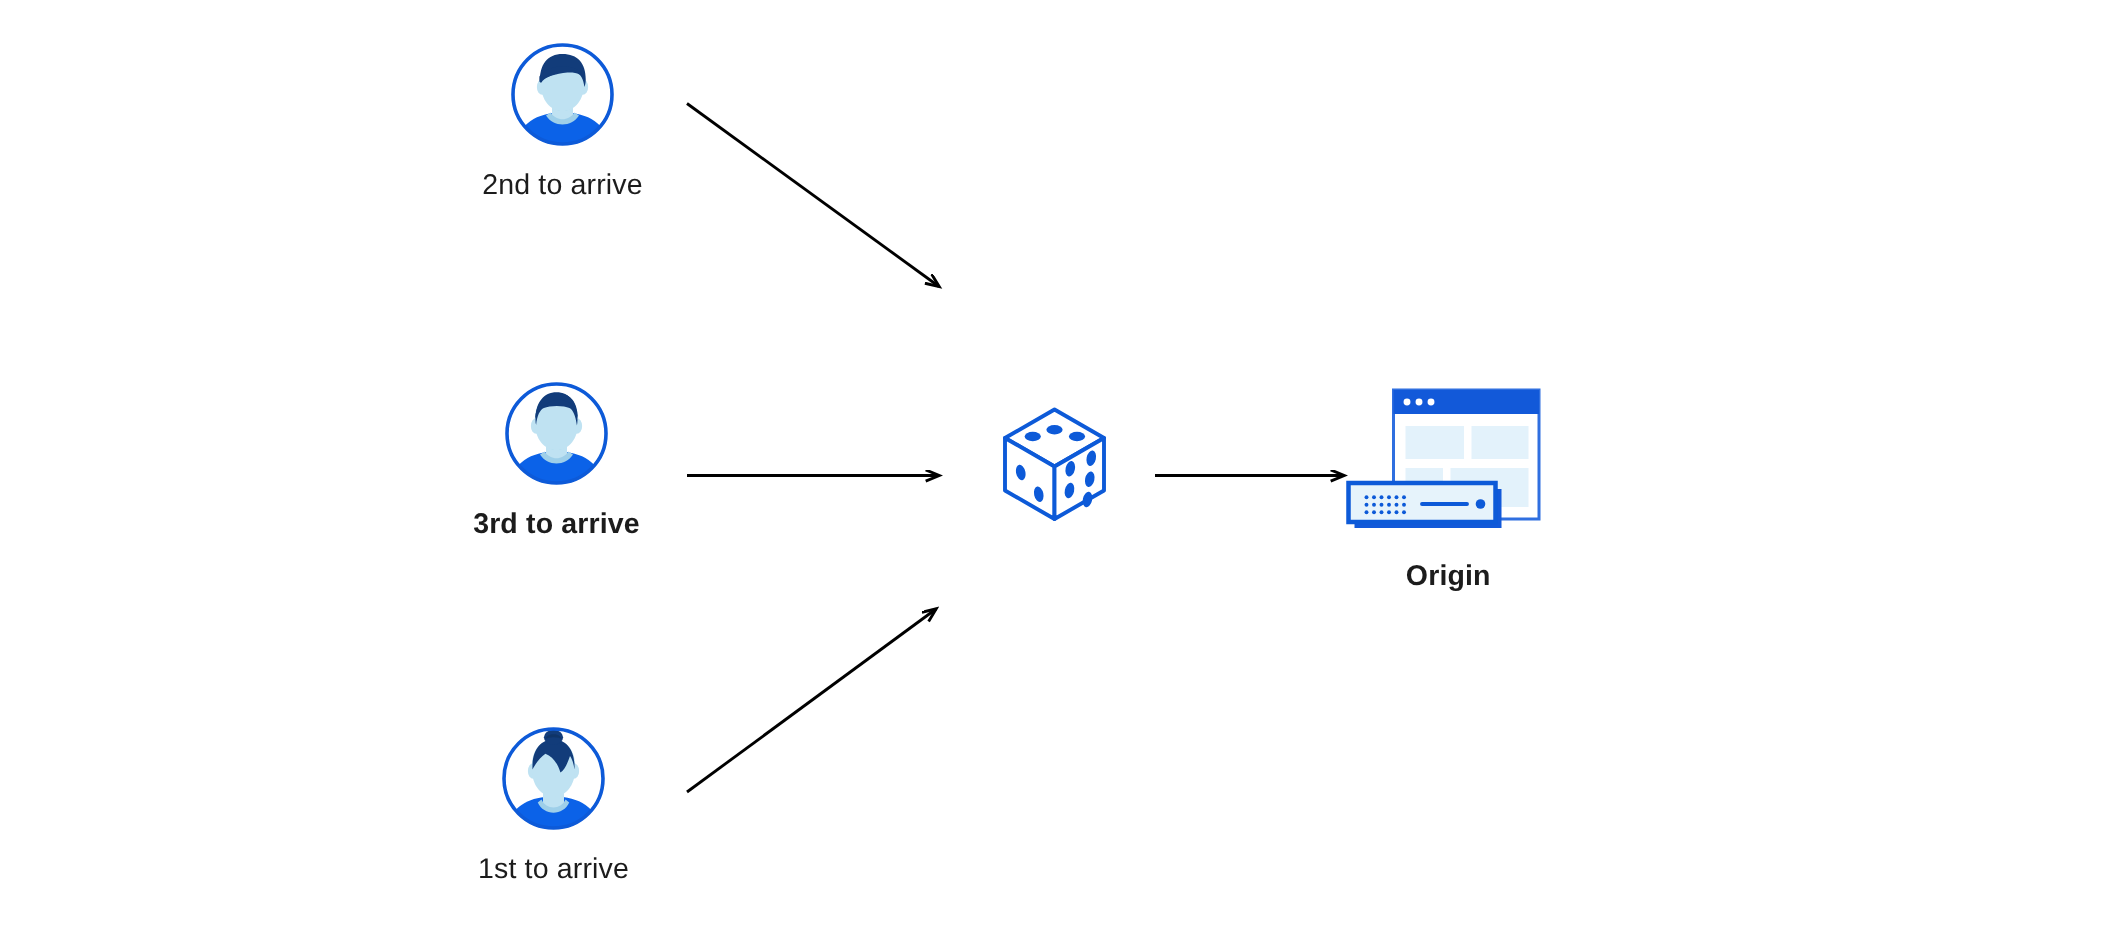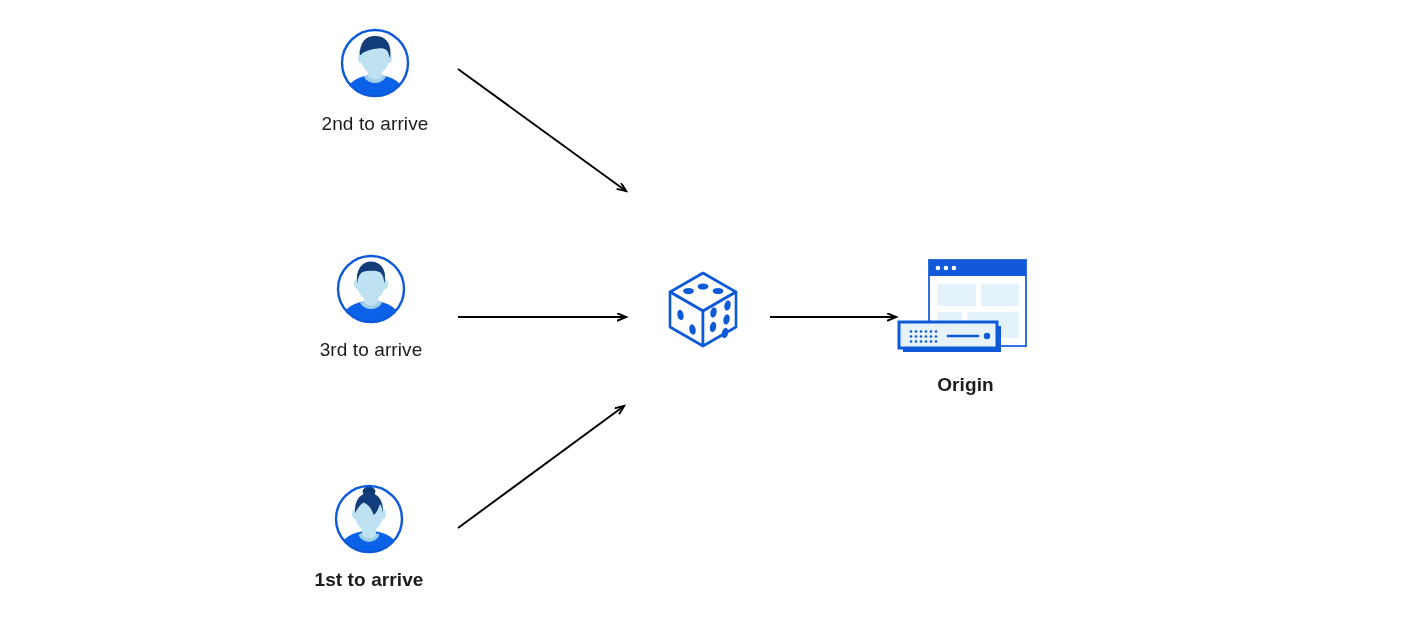--- a/index.html
+++ b/index.html
@@ -42,22 +42,22 @@
   .arrow-layer {
     position: absolute;
     left: 0;
     top: 0;
     width: 1405px;
     height: 633px;
     pointer-events: none;
   }
   
   #node-user-2 { left: 311px; top: 25px; width: 128px; }
-  #node-user-3 { left: 307px; top: 251px; width: 128px; }
-  #node-user-1 { left: 305px; top: 481px; width: 128px; font-weight: bold; }
+  #node-user-3 { left: 307px; top: 251px; width: 128px; font-weight: bold; }
+  #node-user-1 { left: 305px; top: 481px; width: 128px; }
   #node-dice   { left: 663px; top: 267px; width: 80px; }
   #node-origin { left: 893px; top: 252px; width: 145px; font-weight: bold; }
   #node-dice .node-label { margin-top: 0; height: 0; }
 </style>
 </head>
 <body>
 
 <div id="canvas">
 
   <svg class="arrow-layer" viewBox="0 0 1405 633" width="1405" height="633" xmlns="http://www.w3.org/2000/svg">

